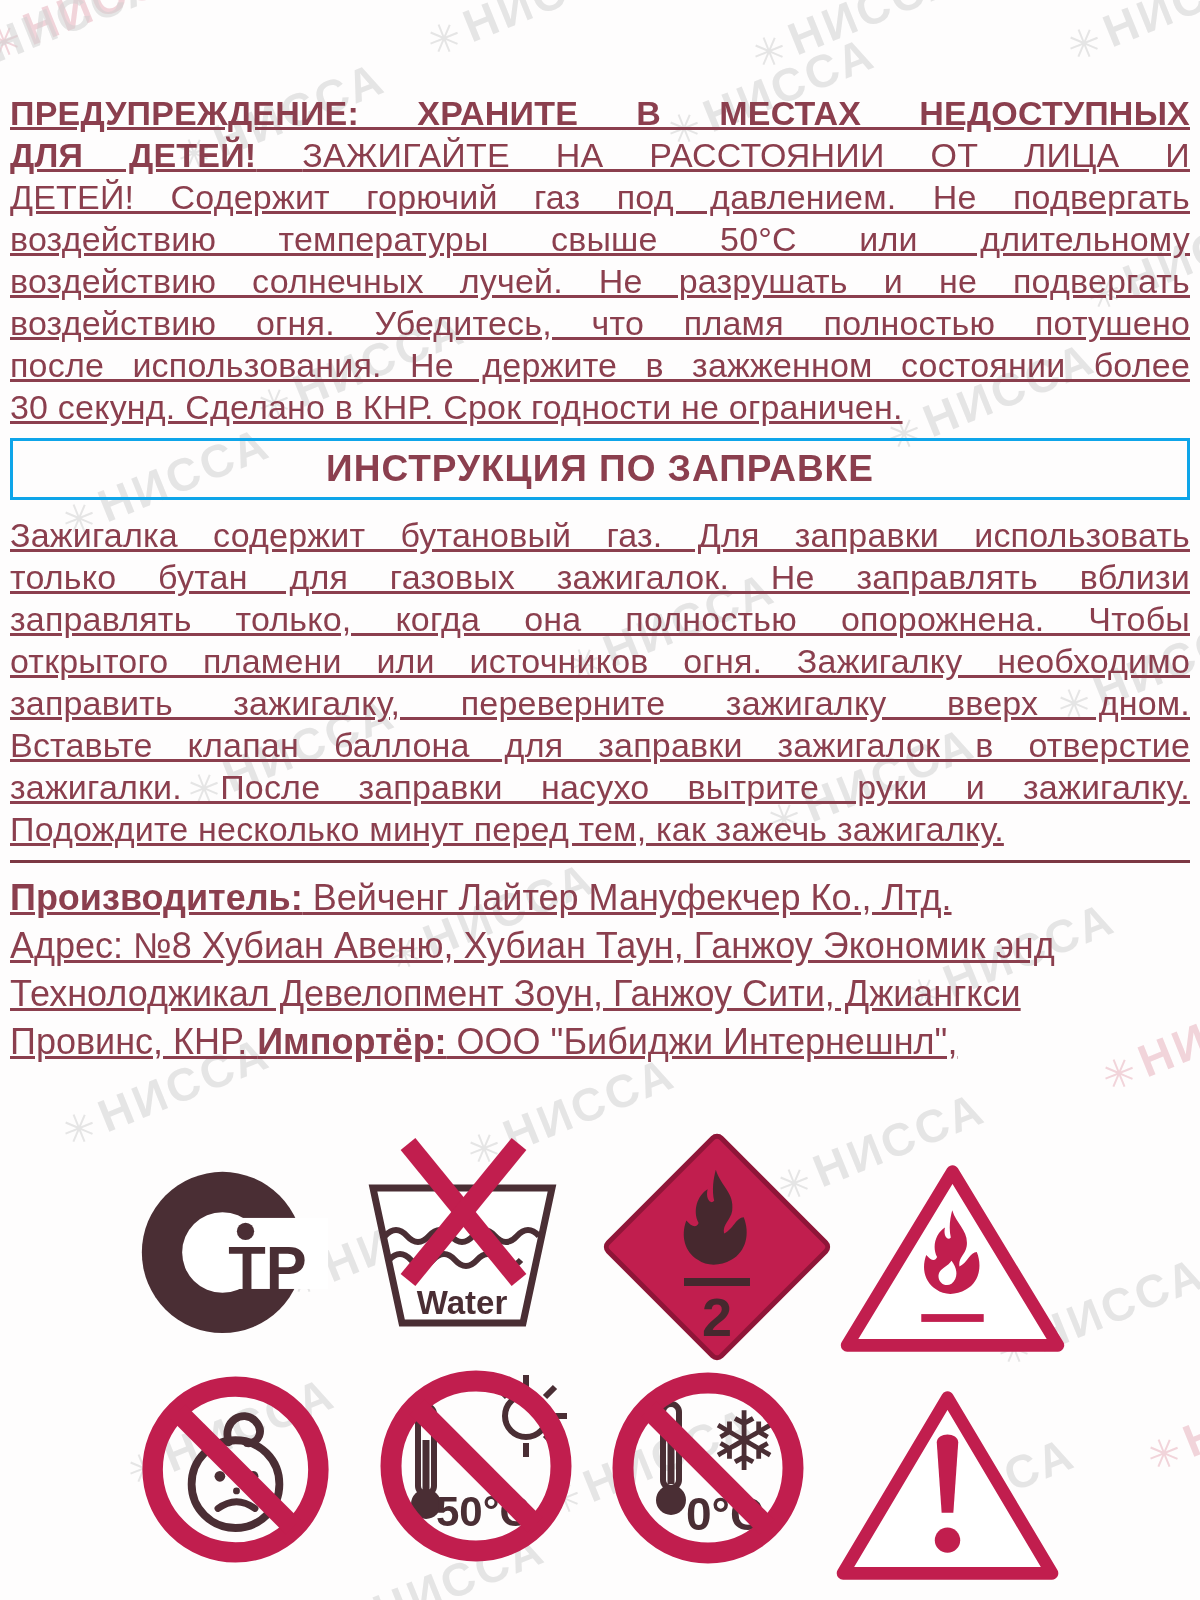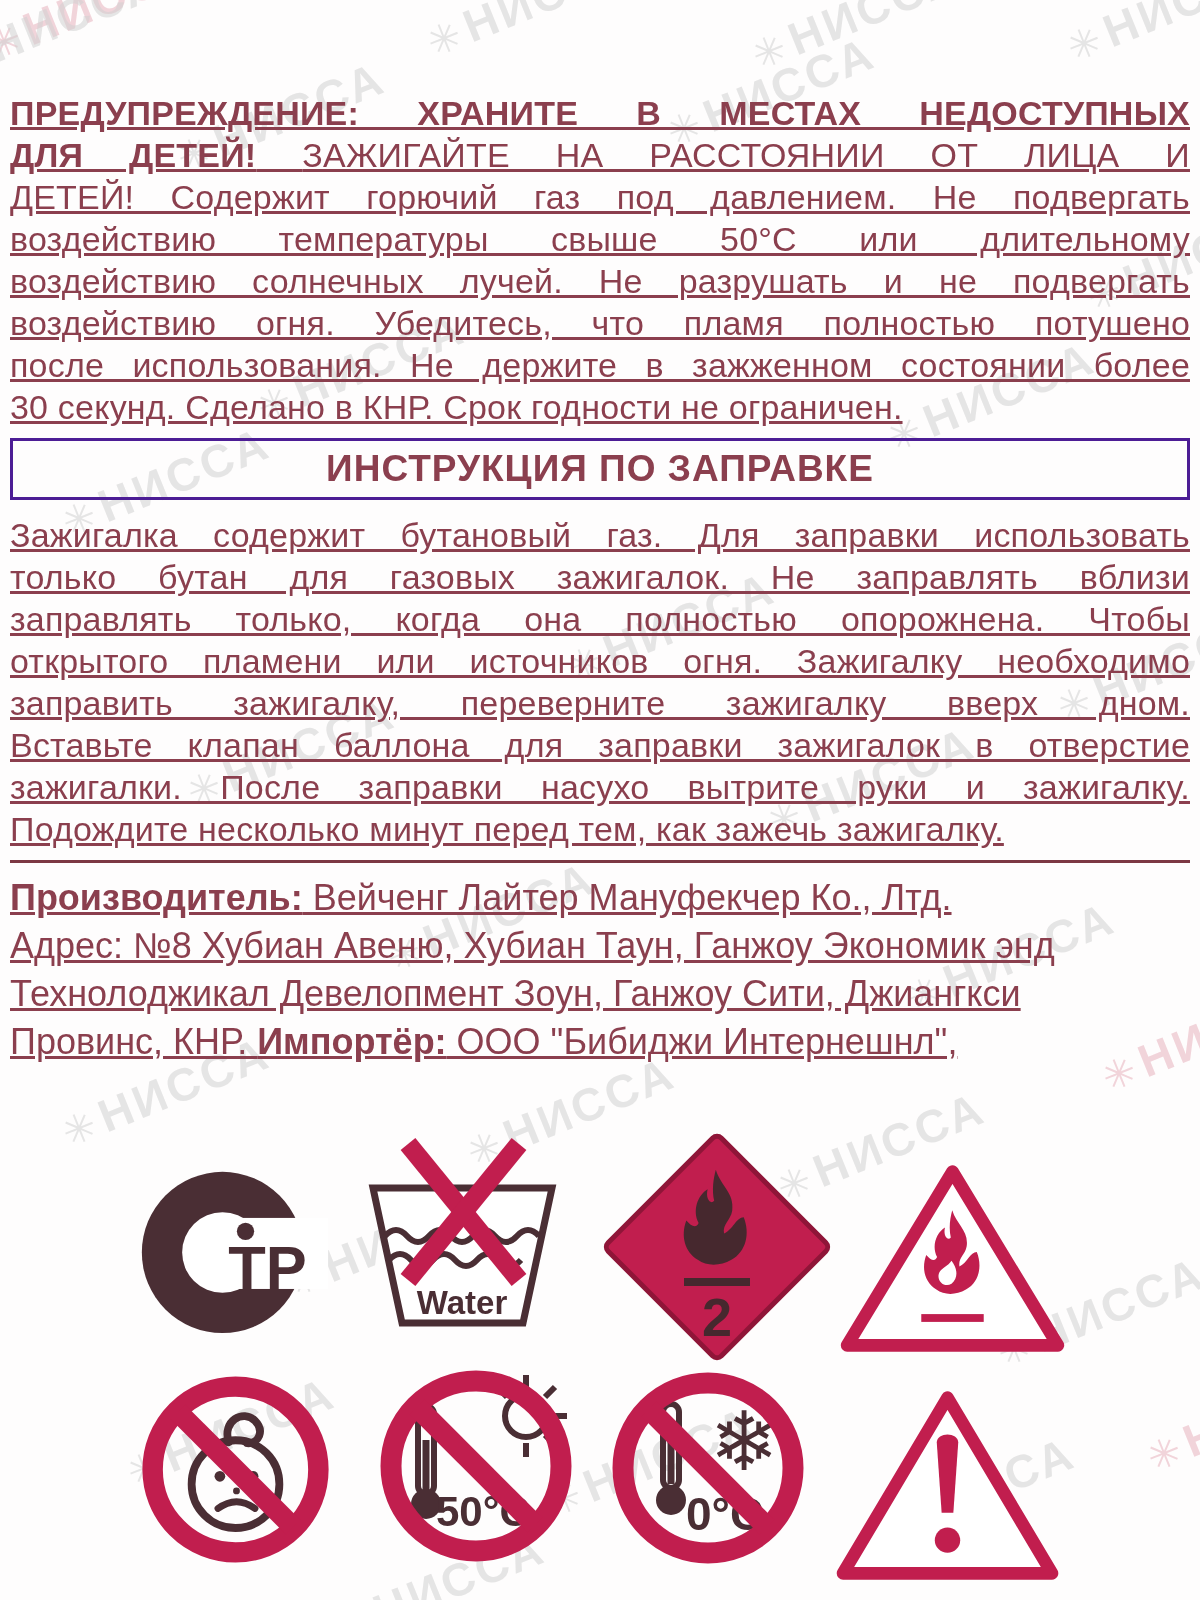--- a/index.html
+++ b/index.html
@@ -28,21 +28,21 @@
   
   .content { position:relative; z-index:1; padding:92px 10px 0 10px; }
   .warning  { font-size:34px; line-height:42px; letter-spacing:.2px; }
   .refill   { font-size:34px; line-height:42px; letter-spacing:.2px; margin-top:14px; }
   .line { text-align:justify; text-align-last:justify;text-decoration:underline; }
   .line.last { text-align:justify; text-align-last:left; }
   .b { font-weight:bold; }
 
   .header-box {
     margin-top:10px;
-    border:3px solid #4c1d95;
+    border:3px solid #0ea5e9;
     height:56px;
     display:flex; align-items:center; justify-content:center;
     font-weight:bold; font-size:37px; letter-spacing:1px;
   }
 
   .divider { margin-top:10px; border-top:3px solid #7c3843; height:0; }
 
   .manufacturer { margin-top:11px; font-size:36px; line-height:48px; }
   .manufacturer .line { text-align:left; text-align-last:left; }
 

